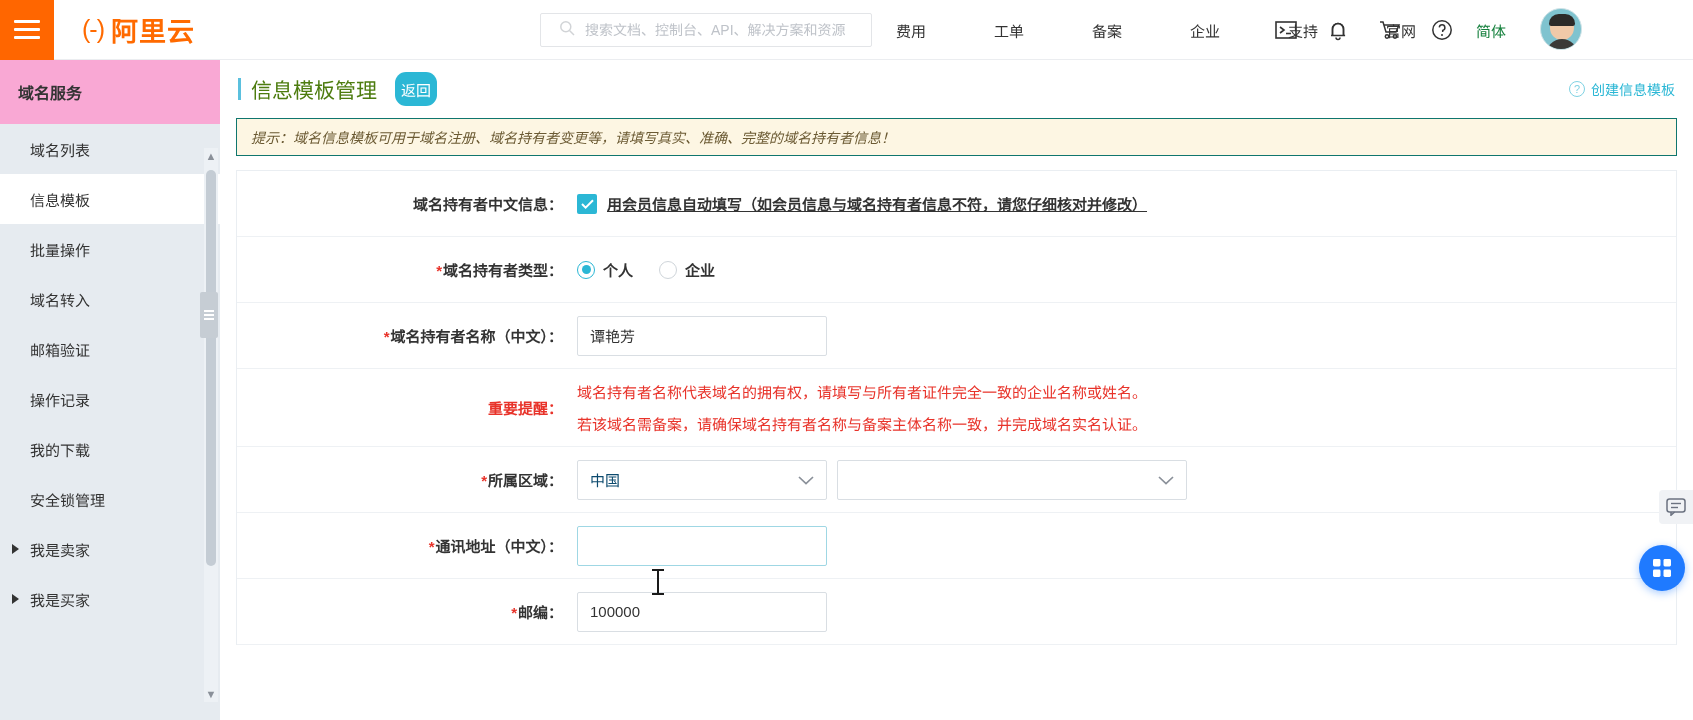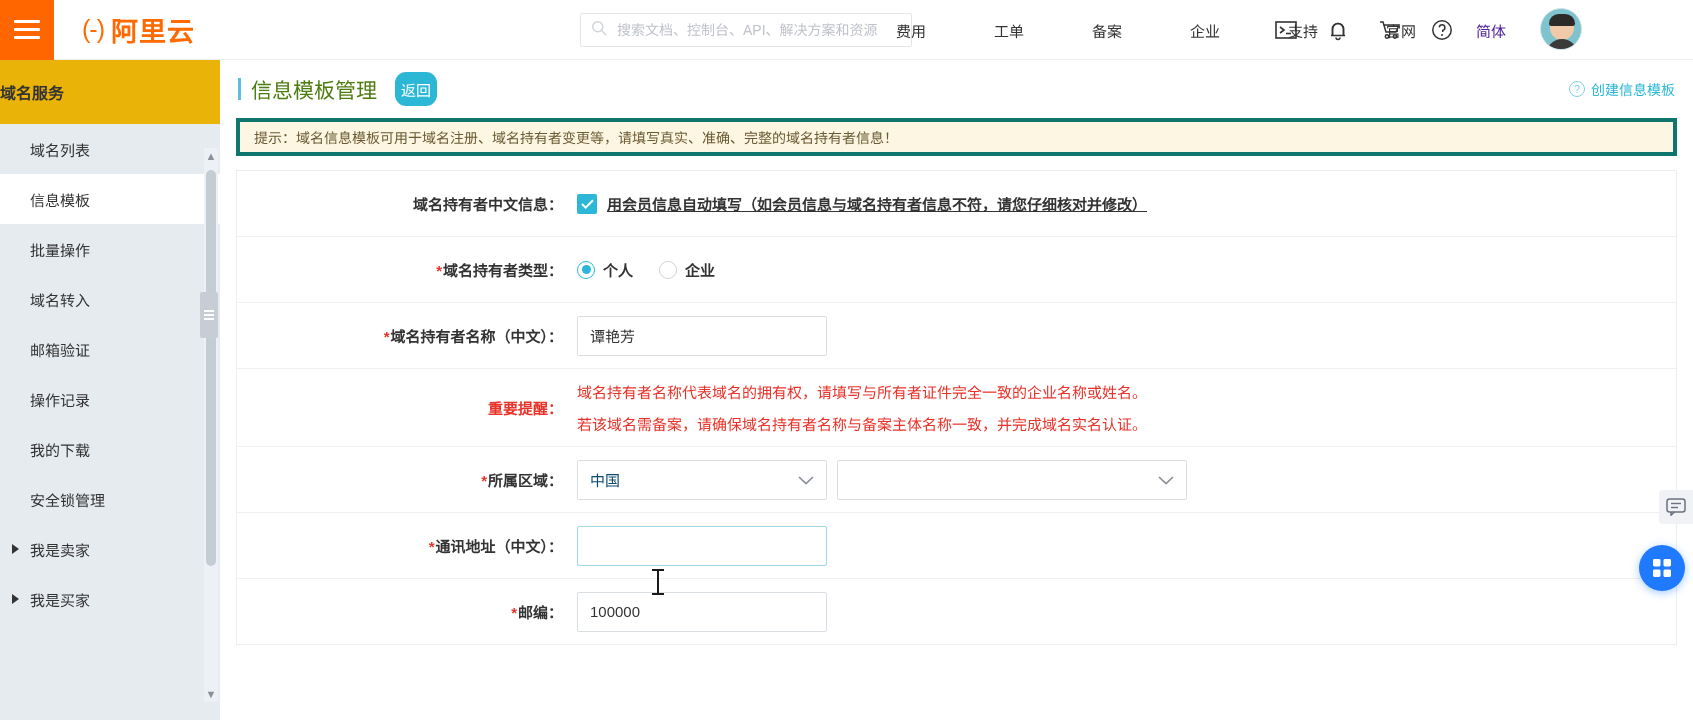--- a/index.html
+++ b/index.html
@@ -43,22 +43,21 @@
   }
   .brand-text {
     font-size: 27px; color: #ff6a00; font-weight: 700;
     letter-spacing: 1px;
   }
   .search-wrap {
     position: absolute; left: 540px; top: 13px;
     width: 332px; height: 34px;
     border: 1px solid #e3e5e8; border-radius: 2px;
     background: #fff; display: flex; align-items: center;
-    padding: 0 10px;
-    margin-left: 40px;
+    padding: 0 18px;
   }
   .search-icon { flex: none; margin-right: 8px; opacity: .45; }
   .search-input {
     border: none; outline: none; background: transparent;
     font-size: 14px; color: #333; width: 100%;
     font-family: "Liberation Sans", "DejaVu Sans", sans-serif;
   }
   .search-input::placeholder { color: #bfc3c9; }
 
   .navlinks {
@@ -74,21 +73,21 @@
     height: 60px; display: flex; align-items: center;
   }
   .navicon {
     width: 36px; height: 36px; margin-right: 16px;
     display: flex; align-items: center; justify-content: center;
     cursor: pointer; color: #333;
   }
   .lang {
     position: absolute; left: 1476px; top: 0; height: 60px;
     display: flex; align-items: center;
-    font-size: 15px; color: #4c1d95; cursor: pointer;
+    font-size: 15px; color: #15803d; cursor: pointer;
   }
   .avatar {
     position: absolute; left: 1540px; top: 8px;
     width: 42px; height: 42px; border-radius: 50%;
     background: #7fc3cf; overflow: hidden; cursor: pointer;
     border: 1px solid #cfe3e7;
   }
   .avatar .face {
     position: absolute; left: 9px; top: 7px;
     width: 24px; height: 24px; border-radius: 50%;
@@ -107,22 +106,23 @@
 
   
   .sidebar {
     position: absolute; top: 60px; left: 0;
     width: 220px; height: 660px;
     background: #e6ebf0;
     z-index: 20;
   }
   .sidebar-title {
     height: 64px; display: flex; align-items: center;
+    padding-left: 18px;
     font-size: 16px; font-weight: 700; color: #333;
-    background: #eab308;
+    background: #f9a8d4;
   }
   .sidebar-menu {
     position: relative; height: 596px; overflow: hidden;
   }
   .menu-item {
     height: 50px; display: flex; align-items: center;
     padding-left: 30px; font-size: 15px; color: #333;
     cursor: pointer; position: relative;
   }
   .menu-item.active { background: #fff; }
@@ -196,23 +196,23 @@
   }
   .create-link .qmark {
     width: 16px; height: 16px; border-radius: 50%;
     border: 1px solid #7fd2e3; color: #7fd2e3;
     font-size: 11px; line-height: 14px; text-align: center;
     margin-right: 6px;
   }
 
   .notice {
     margin: 0 16px; height: 38px;
-    background: #fdf6e3; border: 4px solid #0f766e;
+    background: #fdf6e3; border: 1px solid #0f766e;
     display: flex; align-items: center; padding: 0 14px;
-    font-size: 14px; color: #6b5a33;
+    font-size: 14px; color: #6b5a33; font-style: italic;
   }
 
   .form-card {
     margin: 14px 16px 0 16px;
     border: 1px solid #eaeef2;
     border-bottom: none;
   }
   .form-row {
     display: flex; align-items: center;
     min-height: 66px;

